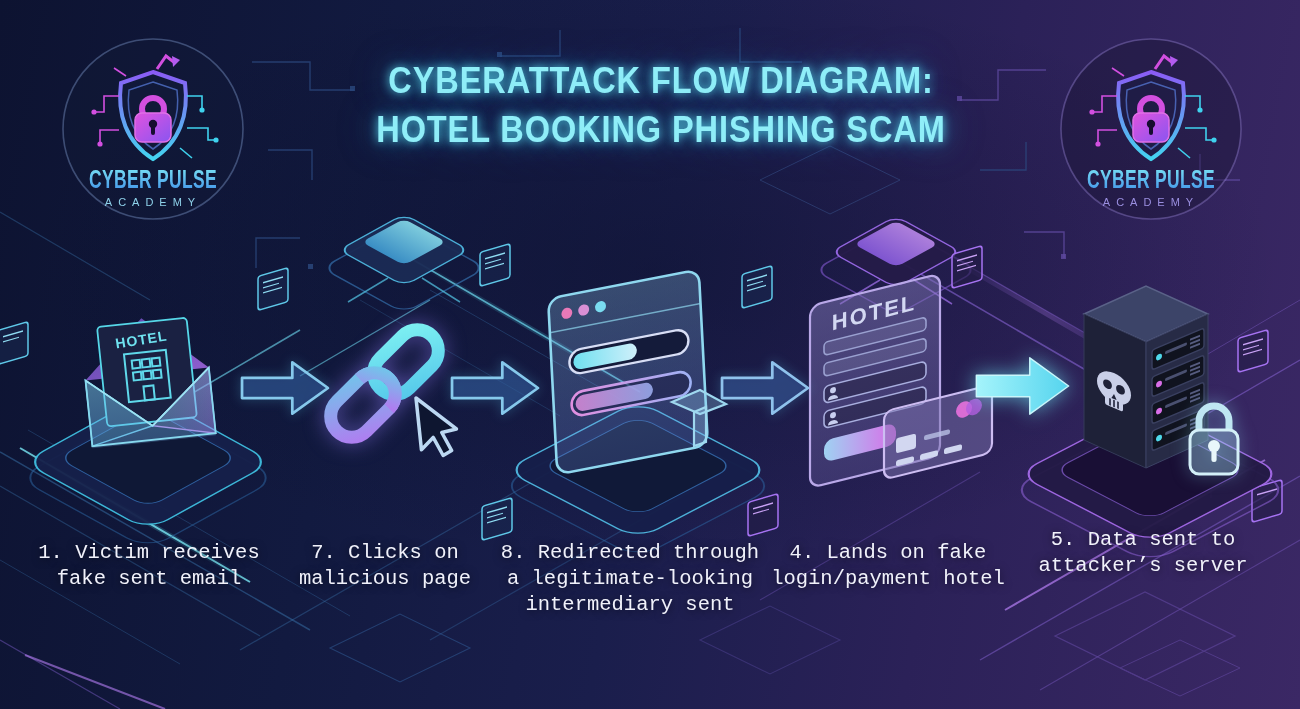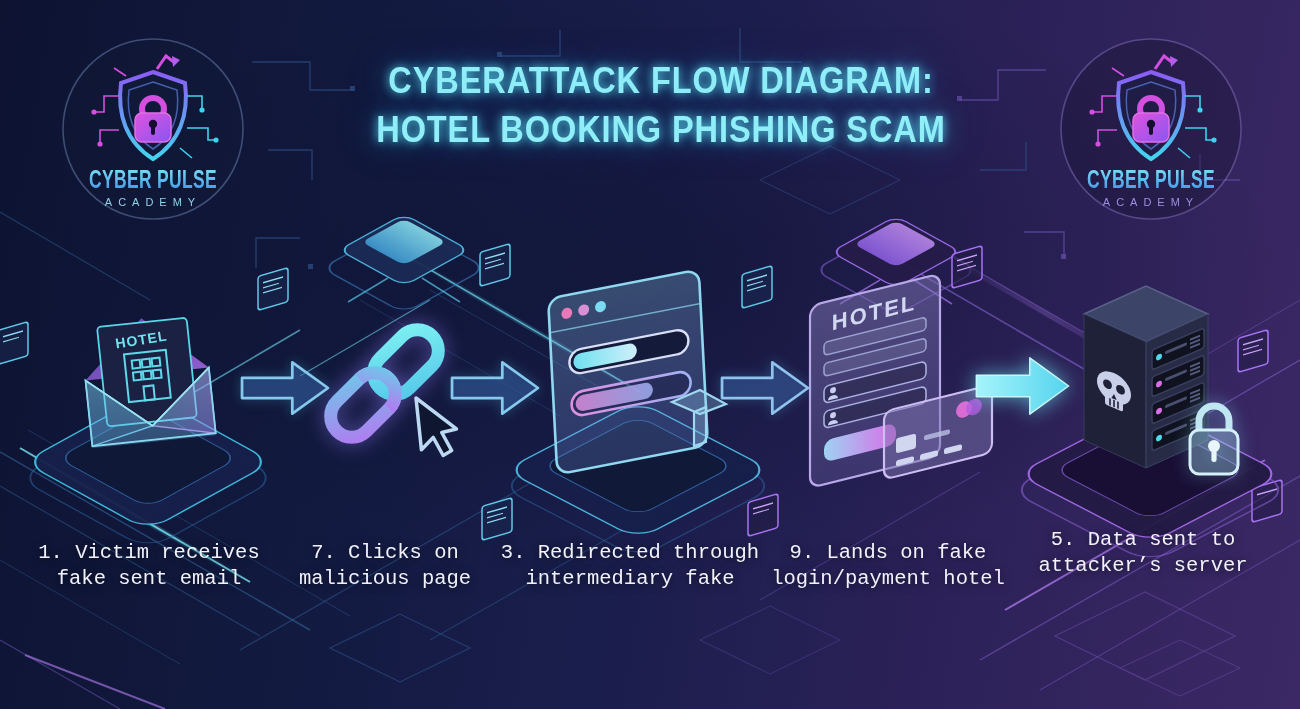--- a/index.html
+++ b/index.html
@@ -575,25 +575,26 @@
 
   <div class="abs caption cap1">
     <span>1. Victim receives</span>
     <span>fake sent email</span>
   </div>
   <div class="abs caption cap2">
     <span>7. Clicks on</span>
     <span>malicious page</span>
   </div>
   <div class="abs caption cap3">
-    <span>3. Redirected through</span>
-    <span>intermediary fake</span>
+    <span>8. Redirected through</span>
+    <span>a legitimate-looking</span>
+    <span>intermediary sent</span>
   </div>
   <div class="abs caption cap4">
-    <span>9. Lands on fake</span>
+    <span>4. Lands on fake</span>
     <span>login/payment hotel</span>
   </div>
   <div class="abs caption cap5">
     <span>5. Data sent to</span>
     <span>attacker’s server</span>
   </div>
 
 </div>
 
 </body></html>

